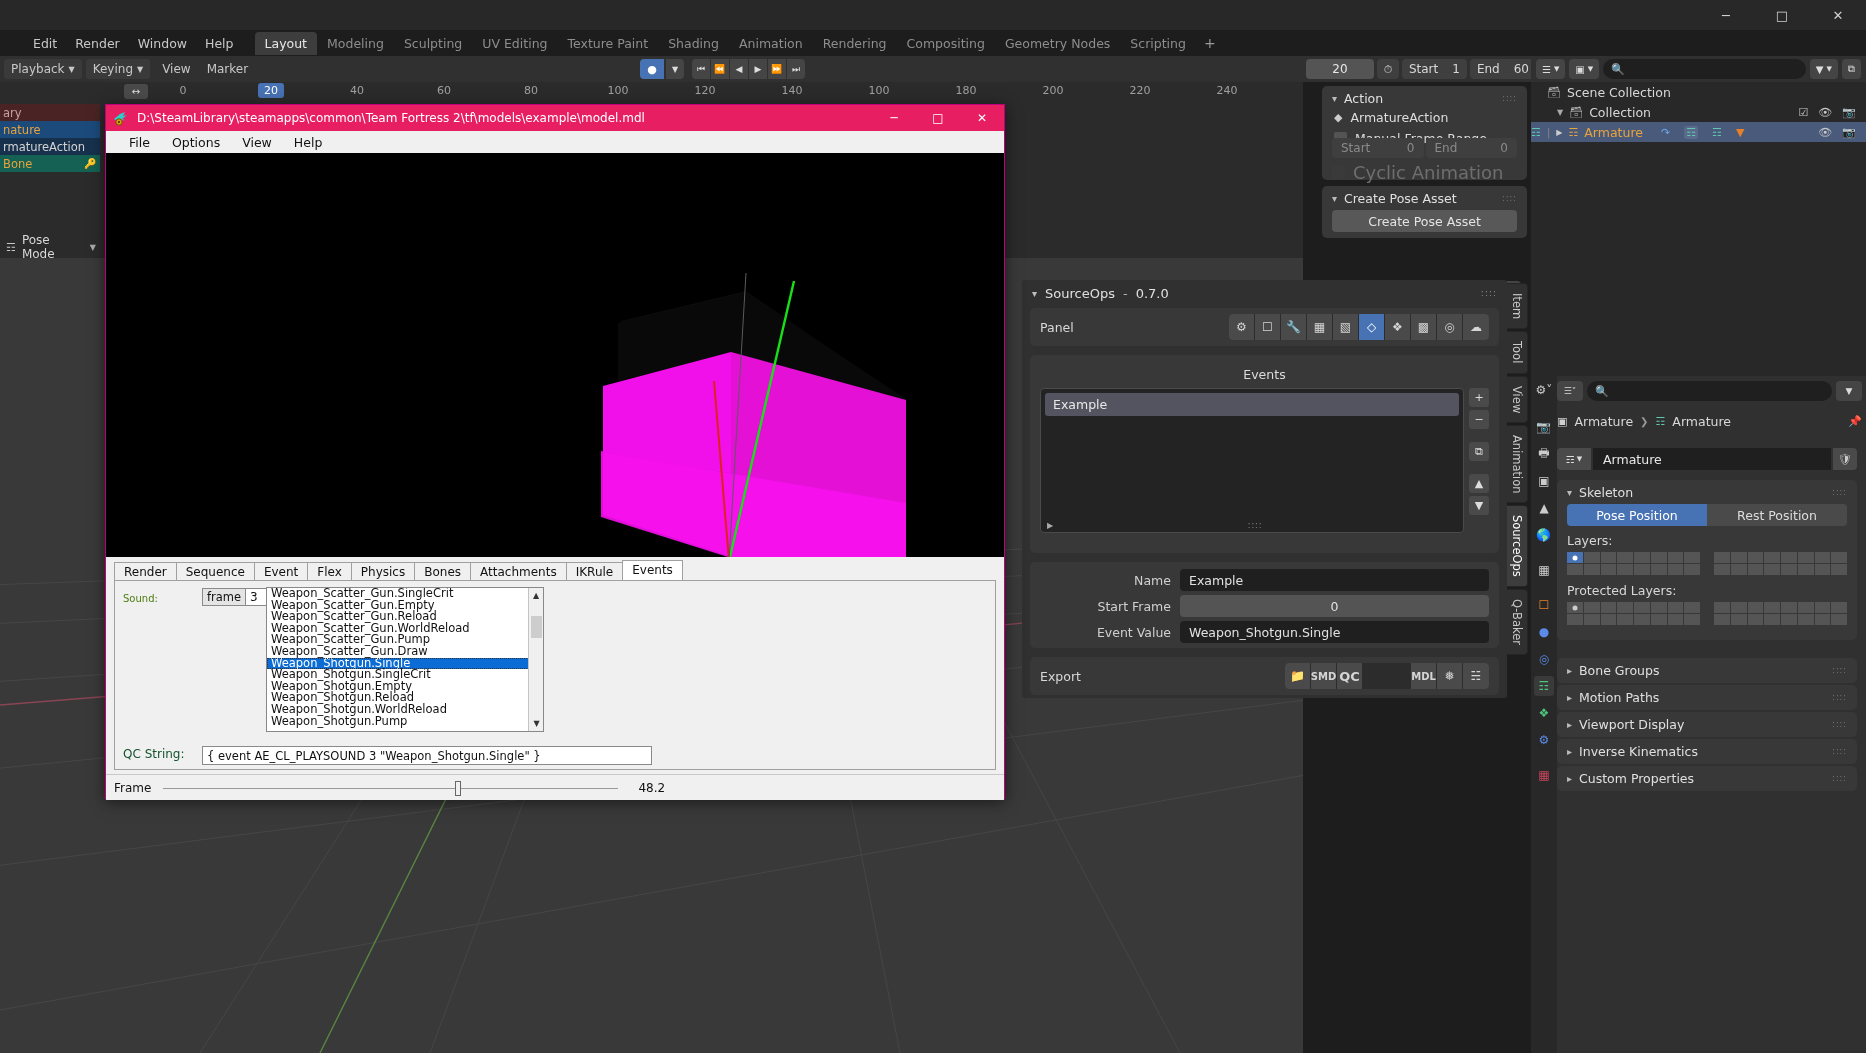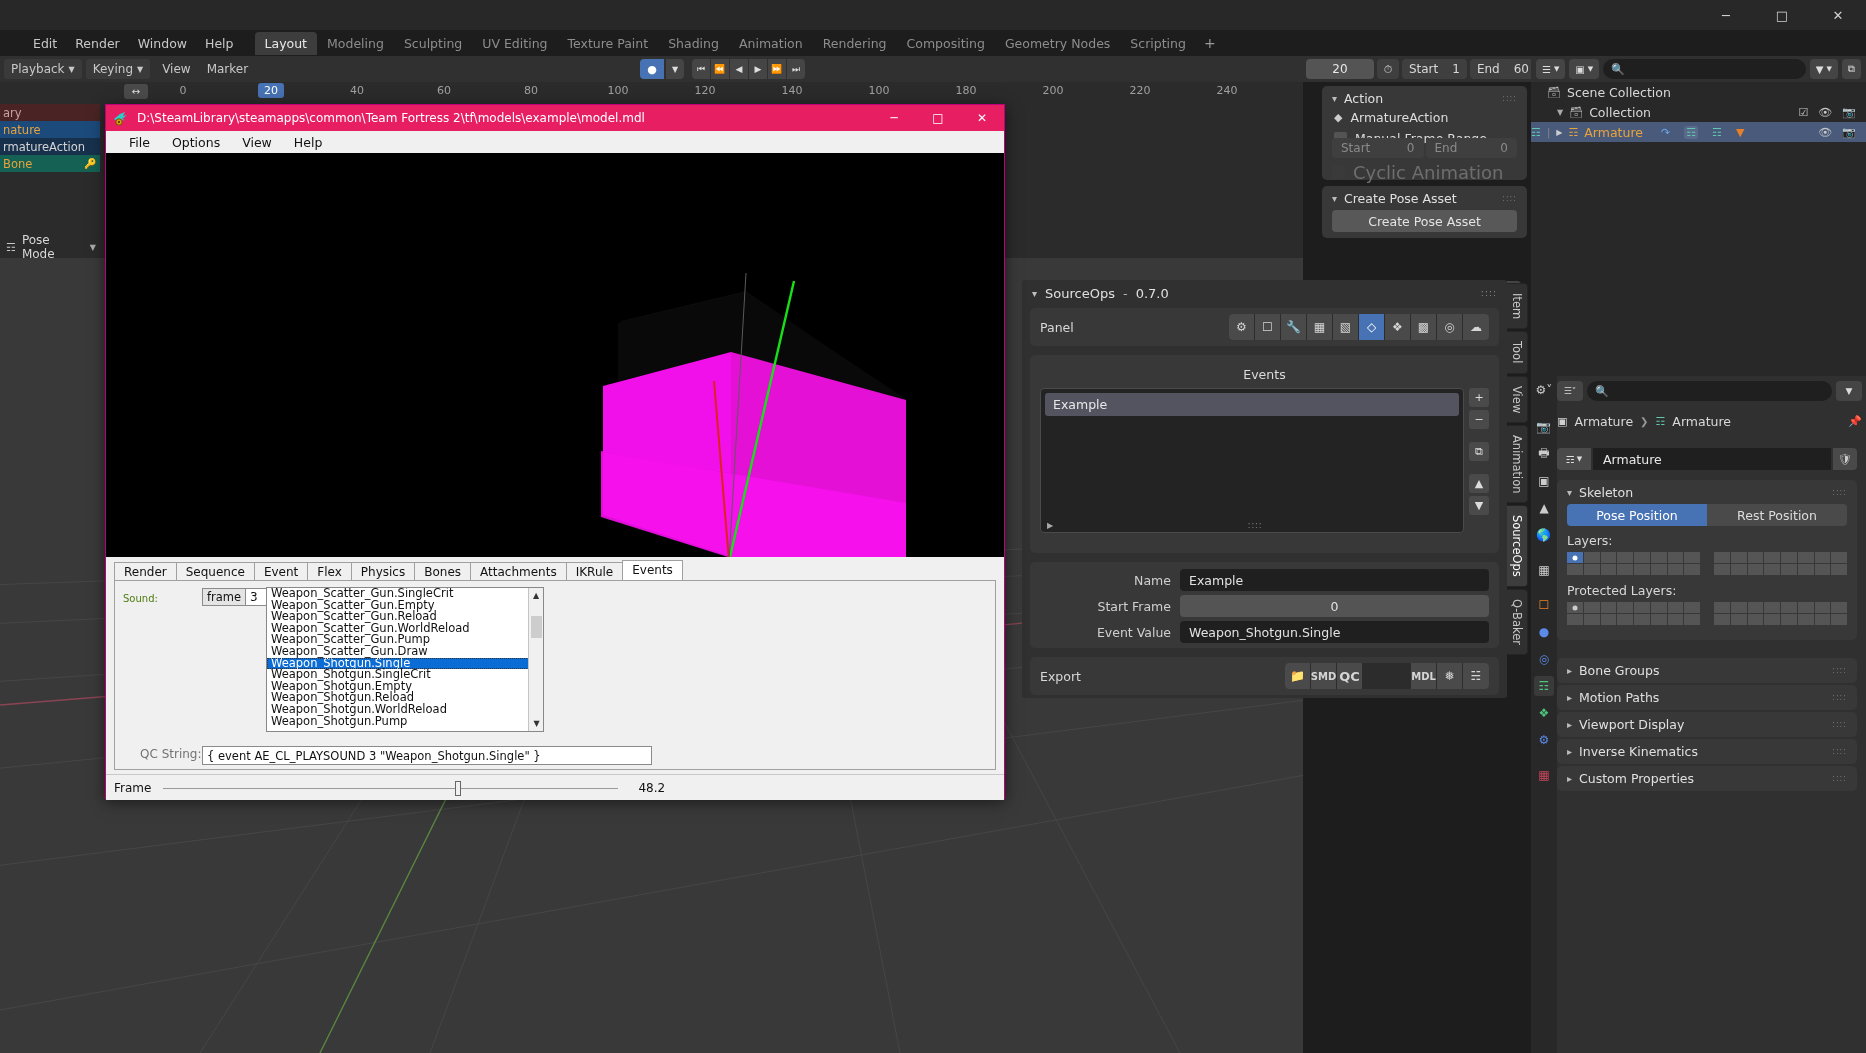--- a/index.html
+++ b/index.html
@@ -217,21 +217,21 @@
                border:1px solid #888; overflow:hidden; }
   .sl-item { font-size:11.5px; color:#111; padding:0 4px; height:11.6px; line-height:11.6px;
              white-space:nowrap; font-family:"DejaVu Sans", sans-serif; }
   .sl-item.sel { background:#0a6cd4; color:#fff; outline:1px dotted #333; outline-offset:-1px; }
   .sl-scroll { position:absolute; right:0; top:0; width:15px; height:100%; background:#f0f0f0;
                border-left:1px solid #c4c4c4; }
   .sl-arrow { height:15px; display:flex; align-items:center; justify-content:center; font-size:8px; color:#333;
               background:#f0f0f0;}
   .sl-thumb { position:absolute; top:28px; left:2px; width:11px; height:22px; background:#cdcdcd; }
 
-  .qc-label { position:absolute; left:8px; bottom:8px; font-size:12px; color:#737373;margin-left:17px; }
+  .qc-label { position:absolute; left:8px; bottom:8px; font-size:12px; color:#14532d; }
   .qc-input { position:absolute; left:87px; bottom:4px; width:450px; height:19px; background:#fff;
               border:1px solid #8a8a8a; font-size:11.5px; color:#111; padding:1px 4px;
               display:flex; align-items:center; }
 
   .hlmv-framebar { position:absolute; left:0; bottom:0; width:100%; height:26px; background:#f0f0f0;
                    border-top:1px solid #c9c9c9; display:flex; align-items:center; padding:0 8px; }
   .fb-label { font-size:12px; color:#111; margin-right:12px; }
   .fb-track { flex:1; position:relative; height:18px; max-width:455px; }
   .fb-line { position:absolute; top:9px; left:0; width:100%; height:1px; background:#9a9a9a; }
   .fb-thumb { position:absolute; left:64%; top:2px; width:6px; height:15px; background:#f0f0f0;

